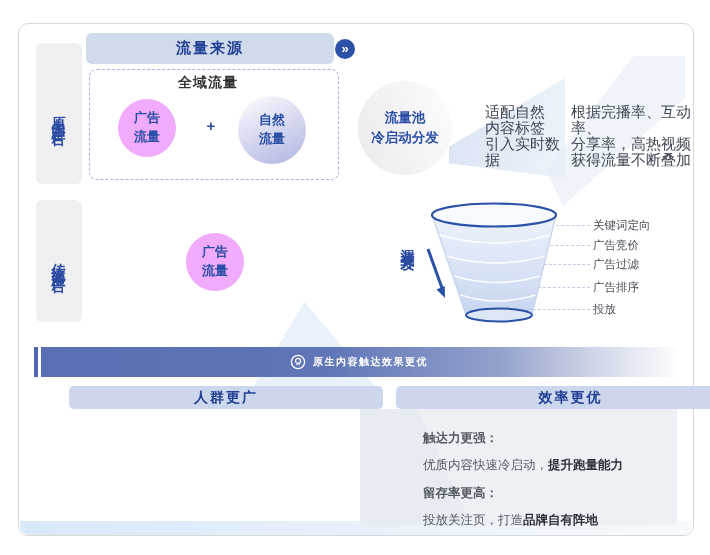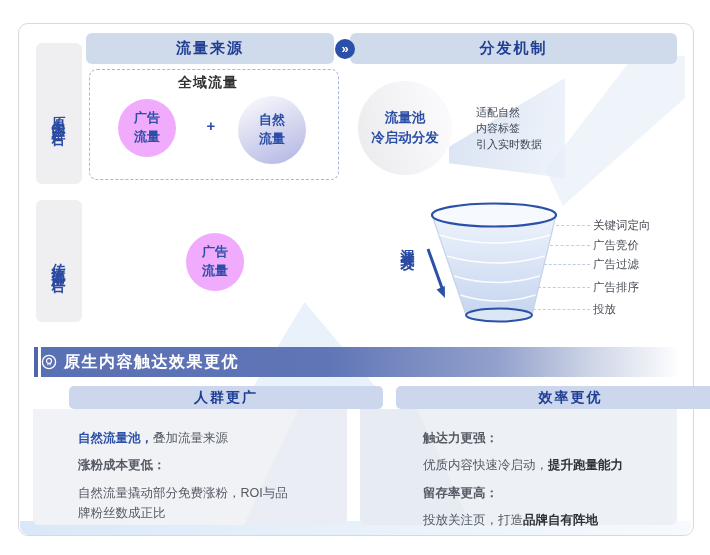--- a/index.html
+++ b/index.html
@@ -51,38 +51,38 @@
     text-align:center;color:#2b4fa7;font-weight:bold;font-size:13px;line-height:1.45;
     white-space:pre-line;z-index:3;}
   .c-gray{background:#f0abfc;}
   .ad1{left:118px;top:99px;width:58px;height:58px;}
   .plus-sign{left:202px;top:117px;width:18px;text-align:center;color:#2b4fa7;
     font-weight:bold;font-size:15px;z-index:3;}
   .organic{left:238px;top:96px;width:68px;height:68px;
     background:linear-gradient(155deg,#f7f7fc 8%,#b6bae4 92%);}
   .cold{left:358px;top:81px;width:94px;height:94px;font-size:13.5px;
     background:linear-gradient(250deg,#fafafc 15%,#ededf0 85%);}
-  .note{z-index:3;color:#3f4654;font-size:11px;line-height:16px;white-space:pre-line;}
+  .note{z-index:3;color:#3f4654;font-size:15px;line-height:16px;white-space:pre-line;margin-left:9px;}
   .note-tag{left:476px;top:104px;width:80px;}
   .note-heat{left:562px;top:104px;width:130px;}
   .ad2{left:186px;top:233px;width:58px;height:58px;}
   
   .funnel-svg{left:426px;top:200px;z-index:2;}
   .funnel-label{left:399px;top:238px;height:92px;z-index:3;
     writing-mode:vertical-rl;text-orientation:upright;
     color:#2b4aa2;font-weight:bold;font-size:14px;letter-spacing:2px;}
   .arrow-svg{left:424px;top:246px;z-index:3;}
   .leader{border-top:1.5px dashed #c2cde4;z-index:2;}
   .step-label{left:593px;width:80px;color:#4a4f58;font-size:11.5px;z-index:3;}
   
   .banner-stripe{left:34px;top:347px;width:4px;height:30px;background:#5066ac;z-index:2;}
   .banner{left:41px;top:347px;width:636px;height:30px;z-index:2;
     background:linear-gradient(90deg,#5a70b4 0%,#5f75b6 45%,#93a1cc 72%,#ccd3e6 86%,#fdfdfe 100%);
-    display:flex;align-items:center;gap:7px;
-    color:#ffffff;font-weight:bold;font-size:16px;letter-spacing:1.5px;}
+    display:flex;align-items:center;justify-content:center;gap:7px;
+    color:#ffffff;font-weight:bold;font-size:10px;letter-spacing:1.5px;}
   
   .subbar{height:23px;background:#ccd7ed;border-radius:5px;z-index:2;
     display:flex;align-items:center;justify-content:center;
     color:#203f94;font-weight:bold;font-size:14px;letter-spacing:2px;margin-left:36px;}
   .sub-left{left:33px;top:386px;width:314px;}
   .sub-right{left:360px;top:386px;width:349px;}
   .benefit-box{top:409px;height:116px;z-index:2;border-radius:0 0 6px 6px;box-sizing:border-box;}
   .box-left{left:33px;width:314px;background:linear-gradient(115deg,#f0f2f6 72%,#eaeef4 72%);padding:19px 20px 0 45px;}
   .box-right{left:360px;width:317px;background:linear-gradient(245deg,#edf0f5 70%,#e7ecf3 70%);padding:19px 20px 0 63px;}
   .benefit-box p{margin:0 0 7px;font-size:12.5px;line-height:1.62;color:#555a63;}
@@ -99,35 +99,37 @@
   <div class="abs beam1"></div>
   <div class="abs beam2"></div>
   <div class="abs tri1"></div>
   <div class="abs bottom-strip"></div>
 
   <div class="abs row-label row-native">原生内容广告</div>
   <div class="abs row-label row-trad">传统商业广告</div>
 
   <div class="abs hbar hbar-source">流量来源</div>
   <div class="abs chevron-circle">»</div>
-  <div class="abs hbar hbar-dist">分发机制</div>
 
   <div class="abs dashed-box"></div>
   <div class="abs domain-title">全域流量</div>
   <div class="abs circle c-gray ad1">广告
 流量</div>
   <div class="abs plus-sign">+</div>
   <div class="abs circle organic">自然
 流量</div>
 
   <div class="abs circle cold">流量池
 冷启动分发</div>
   <div class="abs note note-tag">适配自然
 内容标签
 引入实时数据</div>
+  <div class="abs note note-heat">根据完播率、互动率、
+分享率，高热视频
+获得流量不断叠加</div>
 
   <div class="abs circle c-gray ad2">广告
 流量</div>
 
   <svg class="abs funnel-svg" width="140" height="126" viewBox="0 0 140 126">
     <defs>
       <linearGradient id="fg" x1="0" y1="0" x2="0" y2="1">
         <stop offset="0" stop-color="#edf3fb"></stop>
         <stop offset="1" stop-color="#c6d5f0"></stop>
       </linearGradient>
@@ -164,25 +166,20 @@
       <circle cx="8" cy="8" r="6.6" fill="none" stroke="#ffffff" stroke-width="1.3"></circle>
       <circle cx="8" cy="6.9" r="2.5" fill="none" stroke="#ffffff" stroke-width="1.2"></circle>
       <path d="M6.9 9.4 L6.9 11.2 M9.1 9.4 L9.1 11.2" stroke="#ffffff" stroke-width="1.1"></path>
     </svg>
     <span>原生内容触达效果更优</span>
   </div>
 
   <div class="abs subbar sub-left">人群更广</div>
   <div class="abs subbar sub-right">效率更优</div>
 
-  <div class="abs benefit-box box-left">
-    <p><span class="t-blue">自然流量池，</span><span>叠加流量来源</span></p>
-    <p class="t-blue">涨粉成本更低：</p>
-    <p class="wrap-narrow">自然流量撬动部分免费涨粉，ROI与品牌粉丝数成正比</p>
-  </div>
 
   <div class="abs benefit-box box-right">
     <p class="t-blue">触达力更强：</p>
     <p><span>优质内容快速冷启动，</span><span class="t-dark">提升跑量能力</span></p>
     <p class="t-blue">留存率更高：</p>
     <p><span>投放关注页，打造</span><span class="t-dark">品牌自有阵地</span></p>
   </div>
 </div>
 
 </body></html>

